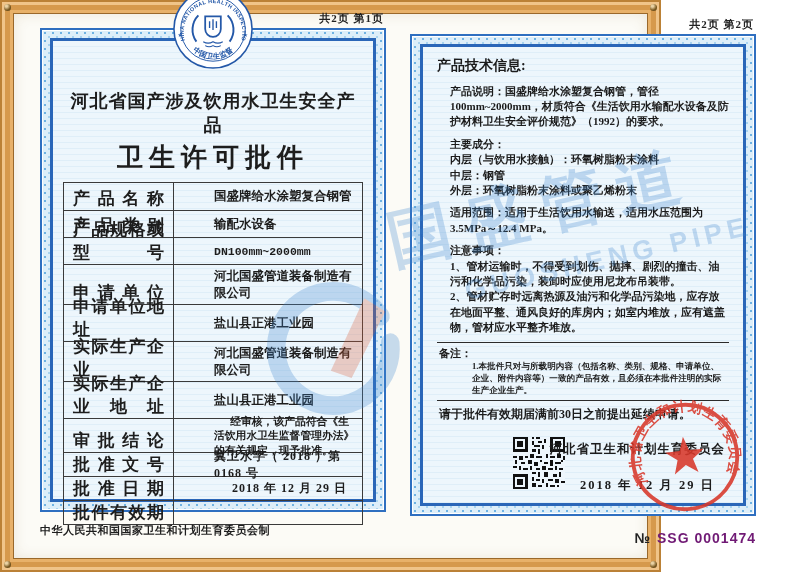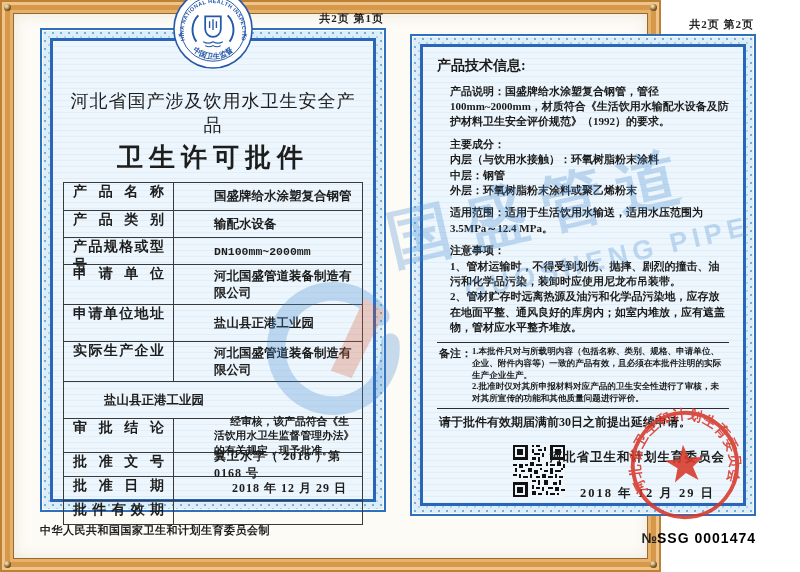--- a/index.html
+++ b/index.html
@@ -26,52 +26,52 @@
     background-image: radial-gradient(circle at 2px 2px, #6fb2e2 1.3px, transparent 1.5px),
                       radial-gradient(circle at 6px 6px, #a9d3ef 1.3px, transparent 1.5px);
     background-size:8px 8px; }
   .box-inner { width:100%; height:100%; border:3px solid #2a66b8; background-color:#ecf5fb;
     background-image: repeating-linear-gradient(180deg, #edf6fc 0 5px, #dfeef8 5px 6px); }
 
   
   .left-page  { left:40px; top:28px; width:346px; height:484px; }
   .emblem { position:absolute; left:50%; top:-40px; transform:translateX(-50%); z-index:8; }
   .lp-content { width:100%; height:100%; padding:46px 10px 4px; display:flex; flex-direction:column; }
-  .title1 { text-align:center; font-size:18px; font-weight:normal; letter-spacing:1px; margin-top:2px; }
+  .title1 { text-align:center; font-size:18px; font-weight:bold; letter-spacing:1px; margin-top:2px; }
   .title2 { text-align:center; font-size:26px; font-weight:bold; letter-spacing:6px; margin:3px 0 7px; }
   .cert-table { width:100%; border:1px solid #3a3a3a; border-bottom:none; background:transparent; }
   .trow { display:flex; border-bottom:1px solid #3a3a3a; }
-  .tlbl { width:110px; border-right:1px solid #3a3a3a; font-weight:bold; font-size:14px;
-          padding:0 9px; display:flex; align-items:flex-start; }
+  .tlbl { width:110px; border-right:1px solid #3a3a3a; font-weight:bold; font-size:17px;
+          padding:0 9px; display:flex; align-items:flex-end; }
   .tlbl span { width:100%; text-align:justify; text-align-last:justify; }
   .tval { flex:1; font-weight:bold; font-size:12.5px; padding:1px 6px; display:flex; align-items:center;margin-left:34px; }
   .tval.small { font-size:10.8px; line-height:1.35; }
   .tval.small span { text-indent:1.5em; display:block; }
   .lp-footer { position:absolute; left:0px; bottom:-26px; font-size:11px; font-weight:bold; letter-spacing:.5px; white-space:nowrap; }
 
   
   .right-page { left:410px; top:34px; width:346px; height:482px; }
   .rp-content { width:100%; height:100%; padding:9px 14px 13px; display:flex; flex-direction:column;
                 font-size:11px; line-height:1.4; font-weight:bold; color:#1c1c1c; }
   .rp-heading { font-size:14px; font-weight:bold; margin-bottom:8px; }
   .rp-par { margin:0 0 7px 13px; }
   .rp-par p { margin:0; }
   .spacer { flex:1; }
   .remark { border-top:1.5px solid #2b2b2b; border-bottom:1.5px solid #2b2b2b; padding:3px 2px 4px; display:flex; }
   .remark-label { font-size:11px; font-weight:bold; white-space:nowrap; }
-  .remark-items { font-size:8.6px; line-height:1.35; font-weight:bold; }
+  .remark-items { font-size:8.6px; line-height:1.35; font-weight:bold;margin-top:15px; }
   .renewal { font-size:12px; font-weight:bold; padding:5px 2px 2px; }
   .sign-area { position:relative; height:86px; }
   .qr { position:absolute; left:76px; top:12px; width:52px; height:52px; background:#ecf5fb; }
   .authority { position:absolute; right:4px; top:16px; font-size:12.5px; font-weight:bold; letter-spacing:1px; }
   .issue-date { position:absolute; right:14px; top:52px; font-size:12.5px; font-weight:bold; letter-spacing:2px; }
   .seal { position:absolute; right:-14px; top:-26px; z-index:12; opacity:.88; transform:rotate(-6deg); }
   .serial { position:absolute; right:0px; bottom:-30px; font-size:14px; font-weight:bold;
             font-family:"Liberation Sans","DejaVu Sans",sans-serif; }
-  .serial .no { color:#222; } .serial .code { color:#000000; letter-spacing:1px; }
+  .serial .no { color:#222; } .serial .code { color:#701a75; letter-spacing:1px;margin-left:7px; }
 
   
   .watermark { position:absolute; left:250px; top:168px; width:560px; transform:rotate(-13deg);
                opacity:.28; color:#3f87cf; z-index:5; pointer-events:none; display:flex; }
   .wm-logo { margin-top:62px; flex:none; }
   .wm-text { margin-left:8px; }
   .wm-cn { font-size:64px; font-weight:bold; letter-spacing:14px; white-space:nowrap;
            font-family:"Liberation Sans","DejaVu Sans",sans-serif; }
   .wm-en { font-size:27px; font-weight:bold; letter-spacing:5px; margin:6px 0 0 64px; white-space:nowrap;
            font-family:"Liberation Sans","DejaVu Sans",sans-serif; }
@@ -127,20 +127,23 @@
                   </div>
             <div class="tval">盐山县正港工业园</div>
           </div>
           <div class="trow" style="height:40px">
             <div class="tlbl">
                     <span>实际生产企业</span>
                   </div>
             <div class="tval">河北国盛管道装备制造有限公司</div>
           </div>
           <div class="trow" style="height:37px">
+            <div class="tlbl">
+                    <span>实际生产企业地址</span>
+                  </div>
             <div class="tval">盐山县正港工业园</div>
           </div>
           <div class="trow" style="height:34px">
             <div class="tlbl">
                     <span>审批结论</span>
                   </div>
             <div class="tval small">
                     <span>经审核，该产品符合《生活饮用水卫生监督管理办法》的有关规定，现予批准。</span>
                   </div>
           </div>
@@ -215,21 +218,20 @@
           <p>1、管材运输时，不得受到划伤、抛摔、剧烈的撞击、油污和化学品污染，装卸时应使用尼龙布吊装带。</p>
           <p>2、管材贮存时远离热源及油污和化学品污染地，应存放在地面平整、通风良好的库房内；如室内堆放，应有遮盖物，管材应水平整齐堆放。</p>
         </div>
 
         <div class="spacer"></div>
 
         <div class="remark">
           <div class="remark-label">备注：</div>
           <div class="remark-items">
             <div>1.本批件只对与所载明内容（包括名称、类别、规格、申请单位、企业、附件内容等）一致的产品有效，且必须在本批件注明的实际生产企业生产。</div>
-            <div>2.批准时仅对其所申报材料对应产品的卫生安全性进行了审核，未对其所宣传的功能和其他质量问题进行评价。</div>
           </div>
         </div>
 
         <div class="renewal">请于批件有效期届满前30日之前提出延续申请。</div>
 
         <div class="sign-area">
           <svg class="qr" viewBox="0 0 25 25" shape-rendering="crispEdges">
             <rect width="25" height="25" fill="#eef6fc"></rect>
             <g fill="#111">
               <path d="M0,0h7v7h-7z M1,1v5h5v-5z" fill-rule="evenodd"></path>

